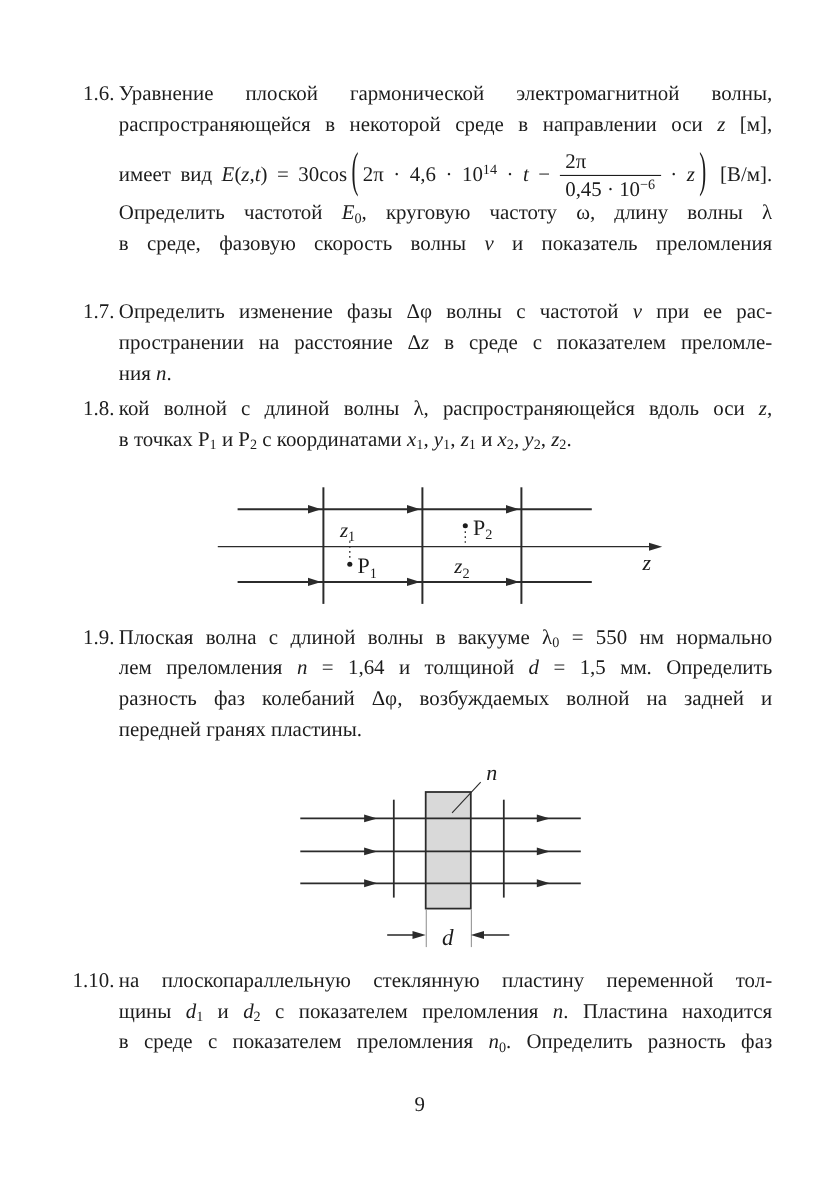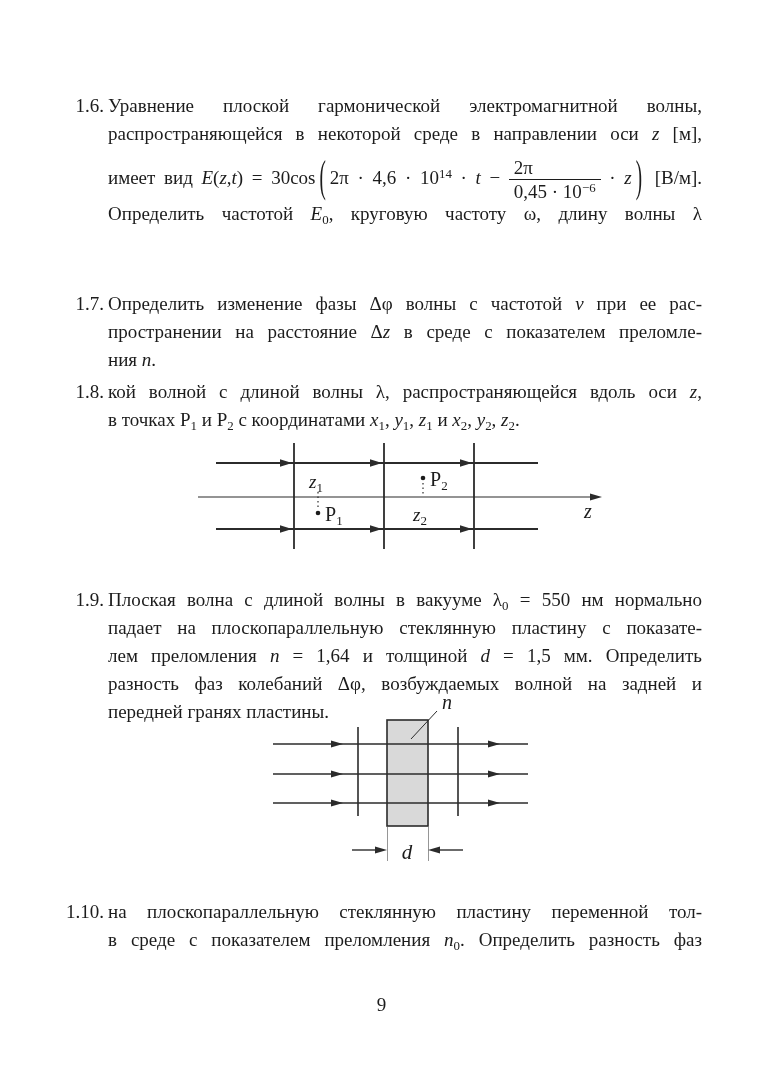--- a/index.html
+++ b/index.html
@@ -1,18 +1,18 @@
 <!DOCTYPE html>
 <html><head>
 <meta charset="utf-8">
 <style>
   html,body{margin:0;padding:0;background:#fff;}
   #page{position:relative;width:763px;height:1079px;background:#ffffff;overflow:hidden;
         font-family:"Liberation Serif","DejaVu Serif",serif;color:#1c1c1c;font-size:19px;}
-  .problem{position:absolute;left:60px;width:642px;margin-top:20px;}
+  .problem{position:absolute;left:60px;width:642px;}
   .pnum{position:absolute;left:0;top:0;width:44px;text-align:right;line-height:28px;}
   .ptext{margin-left:48px;}
   .line{height:28px;line-height:28px;text-align:justify;text-align-last:justify;white-space:normal;}
   .line.last{text-align-last:left;}
   .line.tall{height:52px;line-height:52px;}
   .i{font-style:italic;}
   .sub{font-size:68%;vertical-align:-0.28em;}
   .sup{font-size:68%;vertical-align:0.5em;}
   .big{display:inline-block;transform:scaleY(2.35);transform-origin:50% 52%;margin:0 4px;}
   .frac{display:inline-block;vertical-align:middle;text-align:center;line-height:1.12;}
@@ -27,20 +27,21 @@
 
 <div id="page">
 
   <section class="problem" style="top:72px">
     <span class="pnum">1.6.</span>
     <div class="ptext">
       <div class="line"><span>Уравнение плоской гармонической электромагнитной волны,</span></div>
       <div class="line"><span>распространяющейся в некоторой среде в направлении оси </span><span class="i">z</span><span> [м],</span></div>
       <div class="line tall"><span>имеет вид </span><span class="i">E</span><span>(</span><span class="i">z</span><span>,</span><span class="i">t</span><span>) = 30cos</span><span class="big">(</span><span>2π · 4,6 · 10</span><span class="sup">14</span><span> · </span><span class="i">t</span><span> − </span><span class="frac"><span class="fnum"><span>2π</span></span><span class="fden"><span>0,45 · 10</span><span class="sup">−6</span></span></span><span> · </span><span class="i">z</span><span class="big">)</span><span> [В/м].</span></div>
       <div class="line"><span>Определить частотой </span><span class="i">E</span><span class="sub">0</span><span>, круговую частоту ω, длину волны λ</span></div>
+      <div class="line"><span>в среде, фазовую скорость волны </span><span class="i">v</span><span> и показатель преломления</span></div>
     </div>
   </section>
 
   <section class="problem" style="top:270px">
     <span class="pnum">1.7.</span>
     <div class="ptext">
       <div class="line"><span>Определить изменение фазы Δφ волны с частотой </span><span class="i">ν</span><span> при ее рас-</span></div>
       <div class="line"><span>пространении на расстояние Δ</span><span class="i">z</span><span> в среде с показателем преломле-</span></div>
       <div class="line last"><span>ния </span><span class="i">n</span><span>.</span></div>
     </div>
@@ -88,21 +89,20 @@
       <text x="235" y="45" font-size="20"><tspan>P</tspan><tspan dy="4" font-size="13">2</tspan></text>
       <line x1="228" y1="42" x2="228" y2="55" stroke="#2b2b2b" stroke-width="1.2" stroke-dasharray="1.5 3"></line>
       <text x="218" y="80" font-size="19"><tspan font-style="italic">z</tspan><tspan dy="4" font-size="13">2</tspan></text>
     </g>
   </svg>
 
   <section class="problem" style="top:566px">
     <span class="pnum">1.9.</span>
     <div class="ptext">
       <div class="line"><span>Плоская волна с длиной волны в вакууме λ</span><span class="sub">0</span><span> = 550 нм нормально</span></div>
-      <div class="line"><span>падает на плоскопараллельную стеклянную пластину с показате-</span></div>
       <div class="line"><span>лем преломления </span><span class="i">n</span><span> = 1,64 и толщиной </span><span class="i">d</span><span> = 1,5 мм. Определить</span></div>
       <div class="line"><span>разность фаз колебаний Δφ, возбуждаемых волной на задней и</span></div>
       <div class="line last"><span>передней гранях пластины.</span></div>
     </div>
   </section>
 
   <svg class="diagram" style="left:265px;top:693px" width="270" height="175" viewBox="0 0 270 175">
     <rect x="122" y="27" width="41" height="106" fill="#d9d9d9" stroke="#2b2b2b" stroke-width="1.6"></rect>
     <line x1="172" y1="18" x2="146" y2="46" stroke="#2b2b2b" stroke-width="1"></line>
     <text x="177" y="16" font-size="20" font-style="italic">n</text>
@@ -135,18 +135,19 @@
       <line x1="172" y1="157" x2="198" y2="157" stroke="#2b2b2b" stroke-width="1.4"></line>
       <polygon points="163,157 175,153.4 175,160.6" fill="#2b2b2b"></polygon>
       <text x="142" y="166" font-size="21" font-style="italic" text-anchor="middle">d</text>
     </g>
   </svg>
 
   <section class="problem" style="top:878px">
     <span class="pnum">1.10.</span>
     <div class="ptext">
       <div class="line"><span>на плоскопараллельную стеклянную пластину переменной тол-</span></div>
+      <div class="line"><span>щины </span><span class="i">d</span><span class="sub">1</span><span> и </span><span class="i">d</span><span class="sub">2</span><span> с показателем преломления </span><span class="i">n</span><span>. Пластина находится</span></div>
       <div class="line"><span>в среде с показателем преломления </span><span class="i">n</span><span class="sub">0</span><span>. Определить разность фаз</span></div>
     </div>
   </section>
 
   <div id="pageno">9</div>
 </div>
 
 </body></html>

